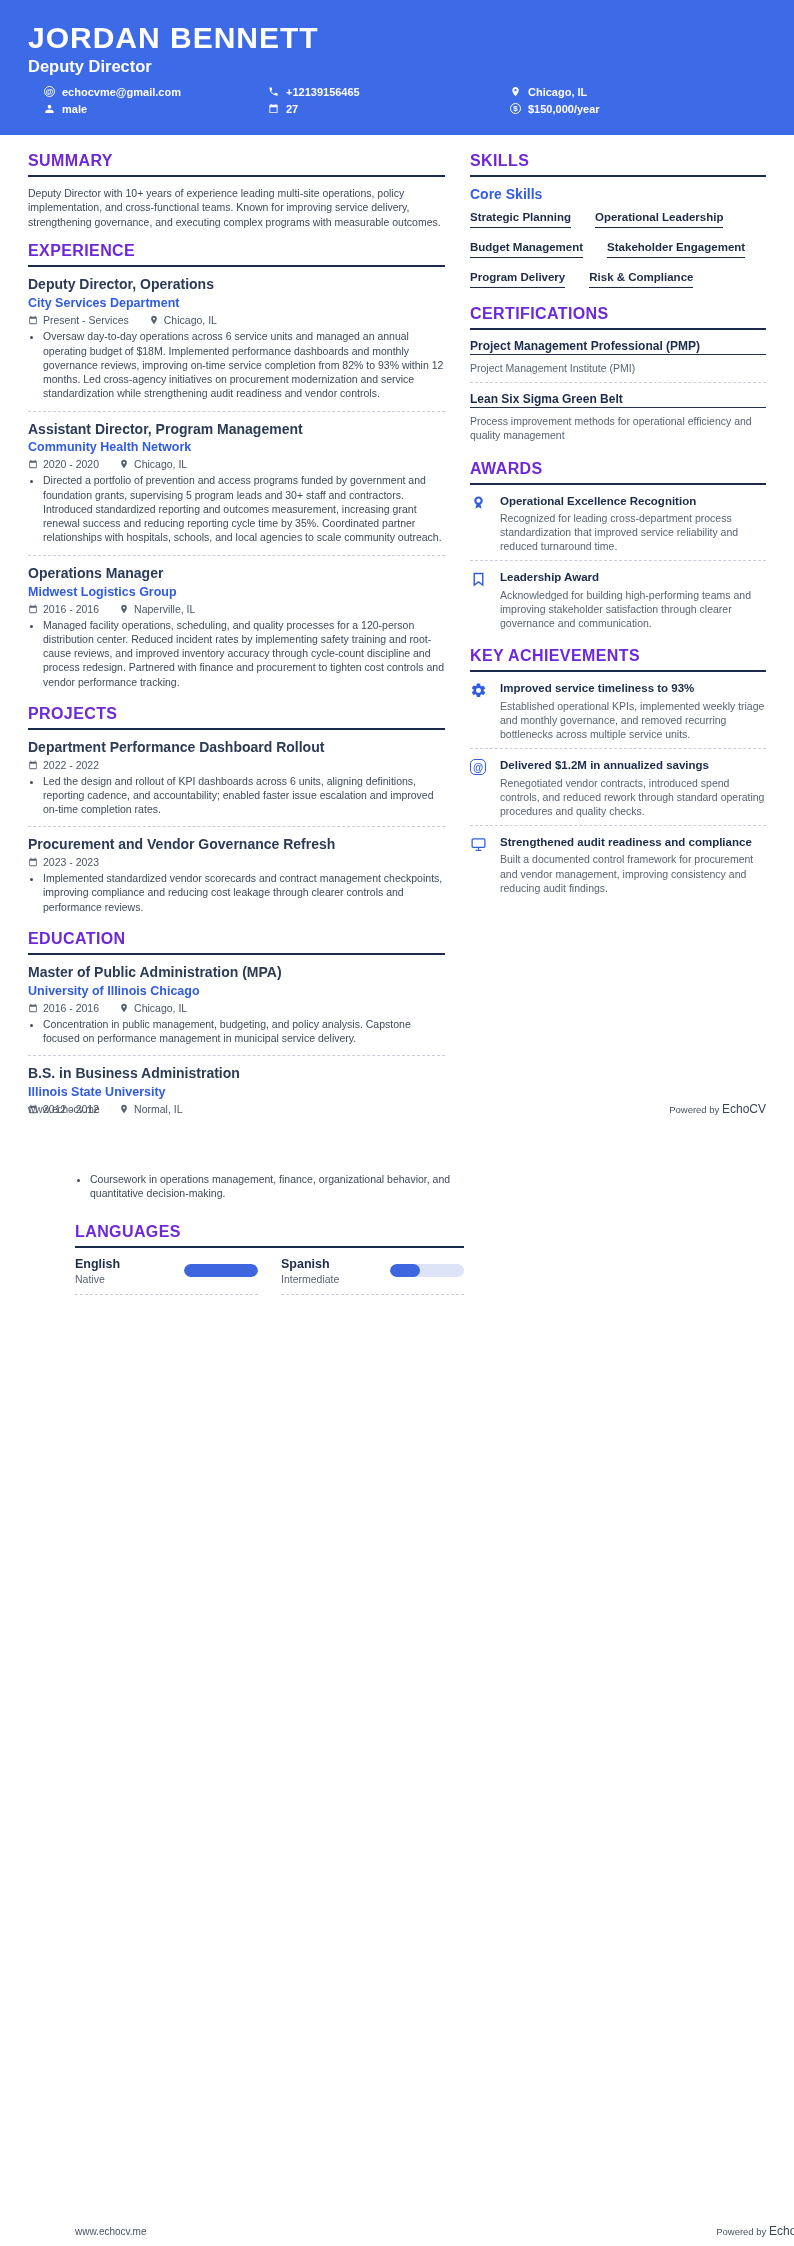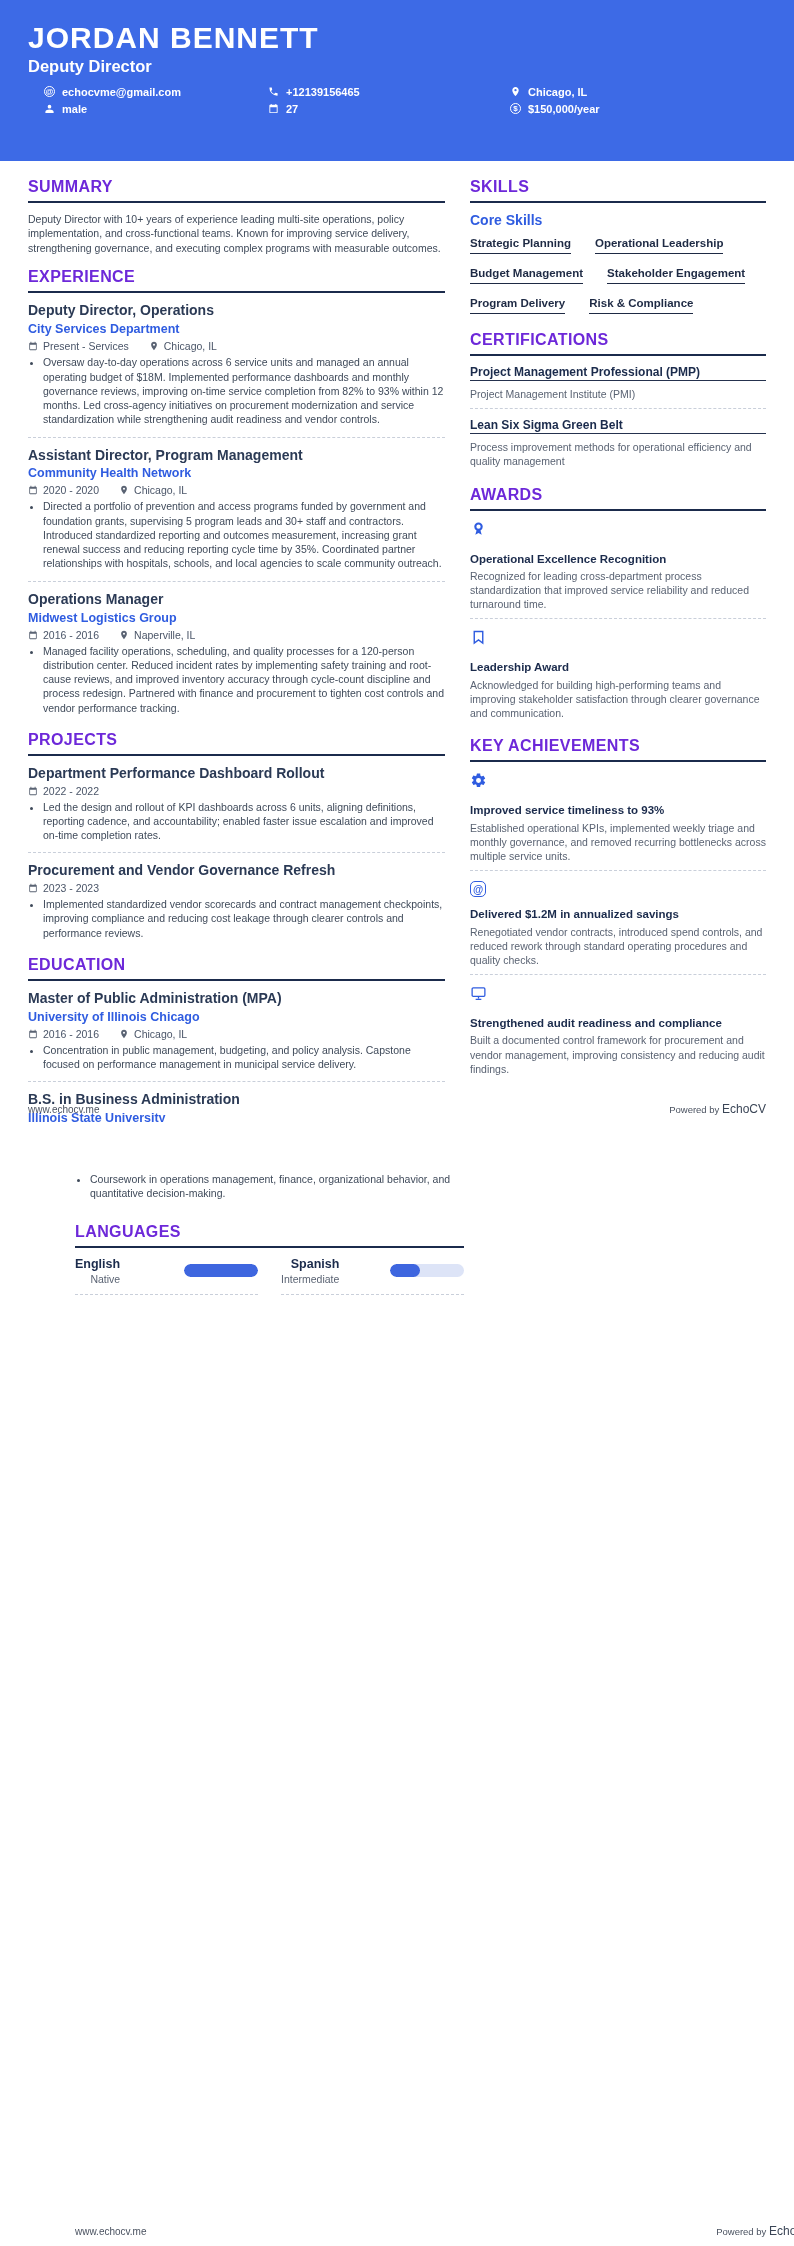--- a/index.html
+++ b/index.html
@@ -3,21 +3,21 @@
 <meta charset="utf-8">
 <style>
   * { margin:0; padding:0; box-sizing:border-box; }
   html,body { width:794px; background:#ffffff; font-family:"Liberation Sans", sans-serif; }
   body { height:2246px; color:#3F4A5A; }
   .page { position:relative; width:794px; overflow:hidden; background:#fff; }
   .page1 { height:1122px; }
   .page2 { height:1124px;margin-left:47px; }
 
   
-  .hero { height:161px; background:#3D6AE6; color:#fff; padding:22px 28px 0 28px; }
+  .hero { height:135px; background:#3D6AE6; color:#fff; padding:22px 28px 0 28px; }
   .hero h1 { font-size:30px; font-weight:800; letter-spacing:1px; line-height:1.05; margin-bottom:3px; }
   .hero-title { font-size:16.5px; font-weight:700; margin-bottom:10px; }
   .contact-grid { display:grid; grid-template-columns:224px 242px auto; row-gap:5px; padding-left:16px;
                   font-size:11px; font-weight:700; }
   .ci { display:flex; align-items:center; gap:7px; white-space:nowrap; }
   .ci svg { width:11px; height:11px; flex:none; }
   .glyph-circle { width:11px; height:11px; border:1px solid #fff; border-radius:50%; display:flex;
                   align-items:center; justify-content:center; font-size:8px; font-weight:700; flex:none; }
 
   
@@ -41,30 +41,30 @@
 
   
   .skills-group { font-size:14px; font-weight:800; color:#2F5CE0; margin-bottom:9px; }
   .tags { display:flex; flex-wrap:wrap; column-gap:24px; row-gap:13px; }
   .tag { font-size:11.5px; font-weight:700; color:#1E2A44; border-bottom:1.8px solid #1E2A44; padding-bottom:4px; }
 
   .cert-name { font-size:12px; font-weight:700; color:#1B2B4C; border-bottom:1.6px solid #25324E;
                margin-bottom:6px; line-height:1.25; }
   .cert-issuer { font-size:10.5px; color:#5A6373; line-height:1.35; }
 
-  .icon-item { display:flex; gap:10px;flex-direction:column; }
+  .icon-item { display:flex; gap:10px; }
   .icon-box { width:20px; flex:none; padding-top:1px; }
   .icon-box svg { width:17px; height:17px; }
   .icon-at { width:16px; height:16px; border:1.6px solid #2F5CE0; border-radius:5px; color:#2F5CE0;
              display:flex; align-items:center; justify-content:center; font-size:10.5px; font-weight:700; }
   .ii-title { font-size:11.5px; font-weight:700; color:#1B2B4C; margin-bottom:3px; line-height:1.25; }
   .ii-desc { font-size:10.5px; color:#5A6373; line-height:1.35; }
 
   
-  .lang-row { display:grid; grid-template-columns:1fr 1fr; column-gap:23px;text-align:right; }
+  .lang-row { display:grid; grid-template-columns:1fr 1fr; column-gap:23px; }
   .lang-item { display:flex; align-items:center; justify-content:space-between;
                padding-bottom:9px; border-bottom:1px dashed #C9CFDA; }
   .lang-name { font-size:12.5px; font-weight:700; color:#1B2B4C; margin-bottom:2px; }
   .lang-level { font-size:10.5px; color:#5A6373; }
   .bar { width:74px; height:13px; border-radius:7px; background:#DDE4F7; overflow:hidden; }
   .bar-fill { height:100%; border-radius:7px; background:#3E66DF; }
 
   
   .page-footer { position:absolute; left:28px; right:28px; display:flex; justify-content:space-between;
                  align-items:center; }

